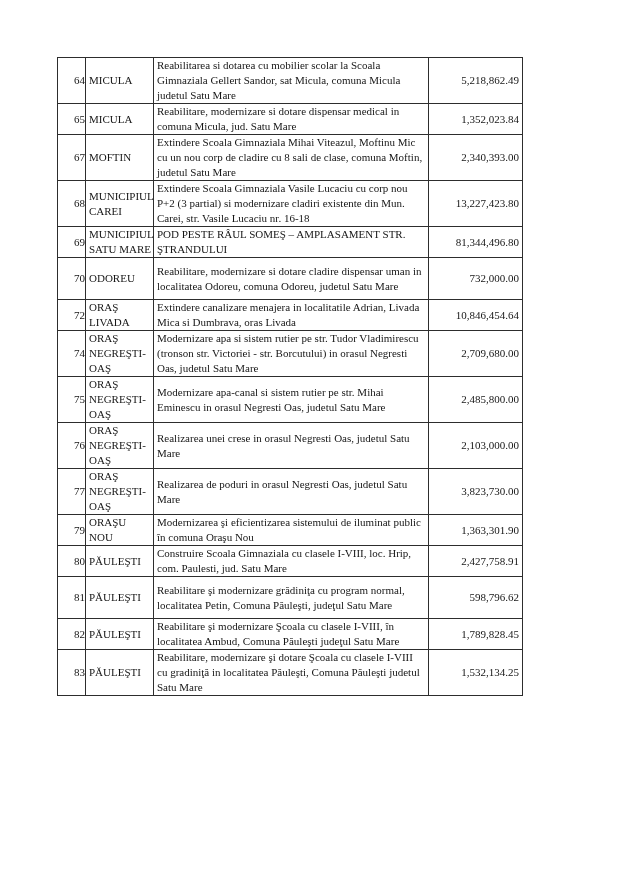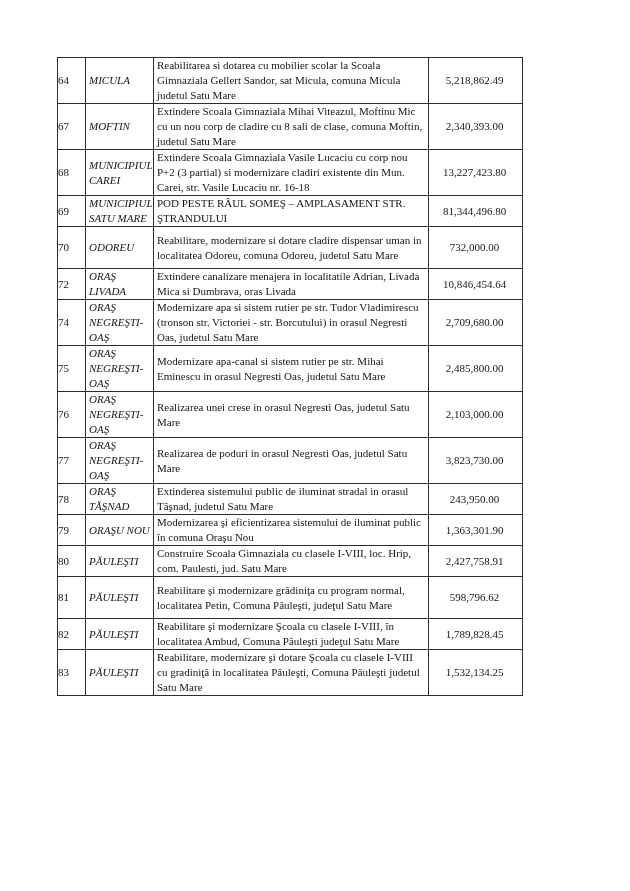--- a/index.html
+++ b/index.html
@@ -24,24 +24,24 @@
   }
   col.c-nr   { width: 28px; }
   col.c-loc  { width: 68px; }
   col.c-desc { width: 275px; }
   col.c-amt  { width: 94px; }
   td {
     border: 1px solid #2d2d2d;
     vertical-align: middle;
     padding: 0;
   }
-  .cell-nr   { text-align: left; }
-  .cell-loc  { padding: 0 1px 0 3px; word-wrap: normal; font-style: italic; }
+  .cell-nr   { text-align: right; }
+  .cell-loc  { padding: 0 1px 0 3px; word-wrap: normal; }
   .cell-desc { padding: 0 2px 0 3px; }
-  .cell-amt  { text-align: center; padding: 0 3px 0 1px; white-space: nowrap; }
+  .cell-amt  { text-align: right; padding: 0 3px 0 1px; white-space: nowrap; }
   .desc-box  { }
   
   tr.clip td { height: 32px; }
   tr.clip .cell-desc { overflow: hidden; }
   tr.clip .desc-box {
     height: 41px;
     overflow: hidden;
     display: flex;
     align-items: center;
   }
@@ -60,20 +60,28 @@
     <tbody>
   <tr>
     <td class="cell-nr">64</td>
     <td class="cell-loc">MICULA</td>
     <td class="cell-desc">
       <div class="desc-box">Reabilitarea si dotarea cu mobilier scolar la Scoala Gimnaziala Gellert Sandor, sat Micula, comuna Micula judetul Satu Mare</div>
     </td>
     <td class="cell-amt">5,218,862.49</td>
   </tr>
 
+  <tr>
+    <td class="cell-nr">65</td>
+    <td class="cell-loc">MICULA</td>
+    <td class="cell-desc">
+      <div class="desc-box">Reabilitare, modernizare si dotare dispensar medical in comuna Micula, jud. Satu Mare</div>
+    </td>
+    <td class="cell-amt">1,352,023.84</td>
+  </tr>
 
 
   <tr>
     <td class="cell-nr">67</td>
     <td class="cell-loc">MOFTIN</td>
     <td class="cell-desc">
       <div class="desc-box">Extindere Scoala Gimnaziala Mihai Viteazul, Moftinu Mic cu un nou corp de cladire cu 8 sali de clase, comuna Moftin, judetul Satu Mare</div>
     </td>
     <td class="cell-amt">2,340,393.00</td>
   </tr>
@@ -145,28 +153,20 @@
 
   <tr>
     <td class="cell-nr">77</td>
     <td class="cell-loc">ORAŞ NEGREŞTI-OAŞ</td>
     <td class="cell-desc">
       <div class="desc-box">Realizarea de poduri in orasul Negresti Oas, judetul Satu Mare</div>
     </td>
     <td class="cell-amt">3,823,730.00</td>
   </tr>
 
-  <tr>
-    <td class="cell-nr">78</td>
-    <td class="cell-loc">ORAŞ TĂŞNAD</td>
-    <td class="cell-desc">
-      <div class="desc-box">Extinderea sistemului public de iluminat stradal in orasul Tăşnad, judetul Satu Mare</div>
-    </td>
-    <td class="cell-amt">243,950.00</td>
-  </tr>
 
   <tr>
     <td class="cell-nr">79</td>
     <td class="cell-loc">ORAŞU NOU</td>
     <td class="cell-desc">
       <div class="desc-box">Modernizarea şi eficientizarea sistemului de iluminat public în comuna Oraşu Nou</div>
     </td>
     <td class="cell-amt">1,363,301.90</td>
   </tr>
 

